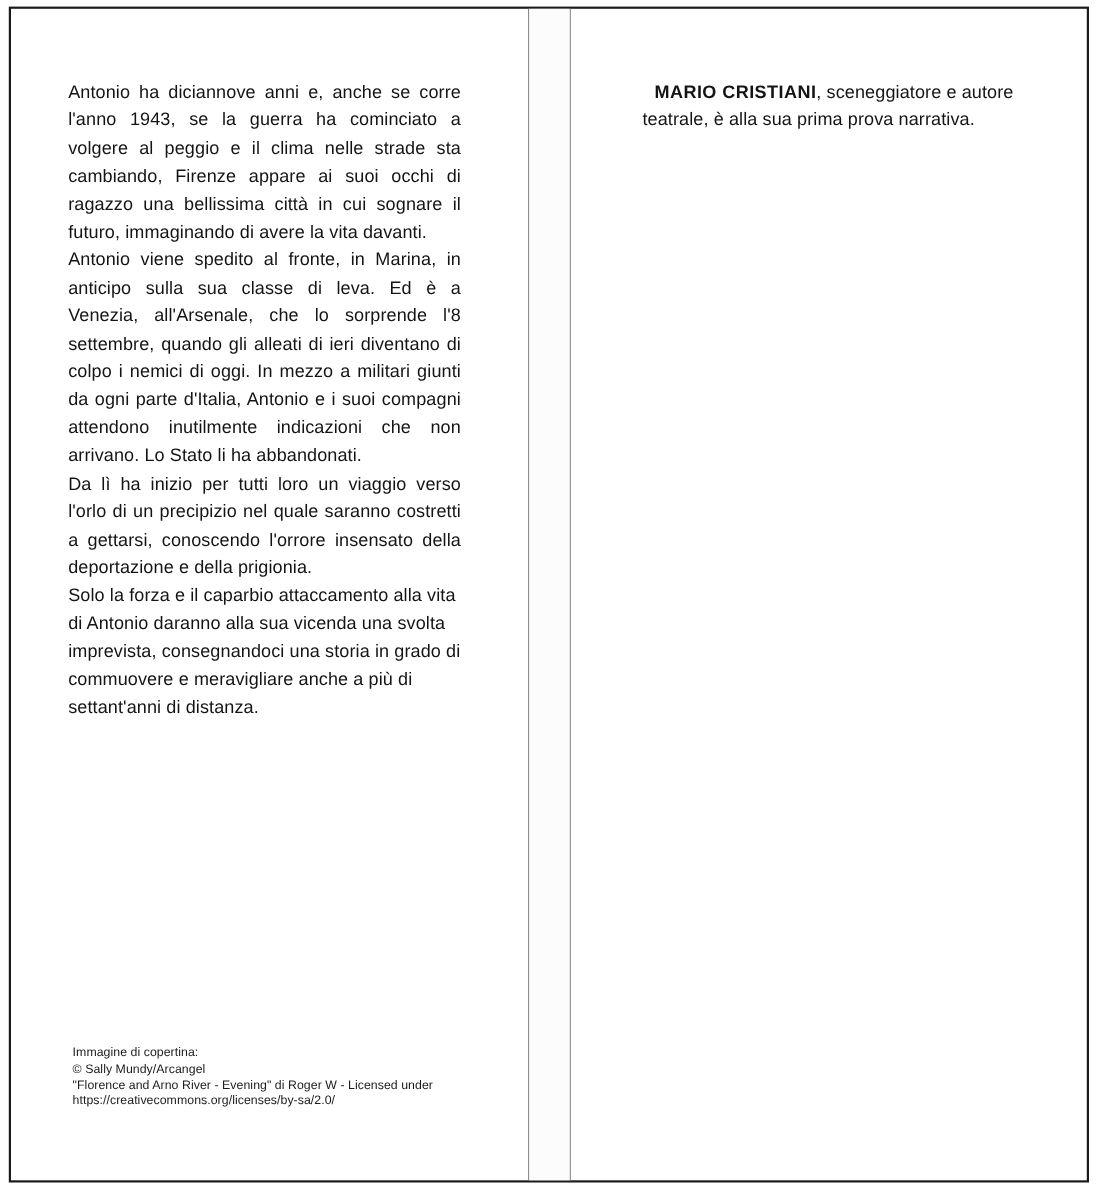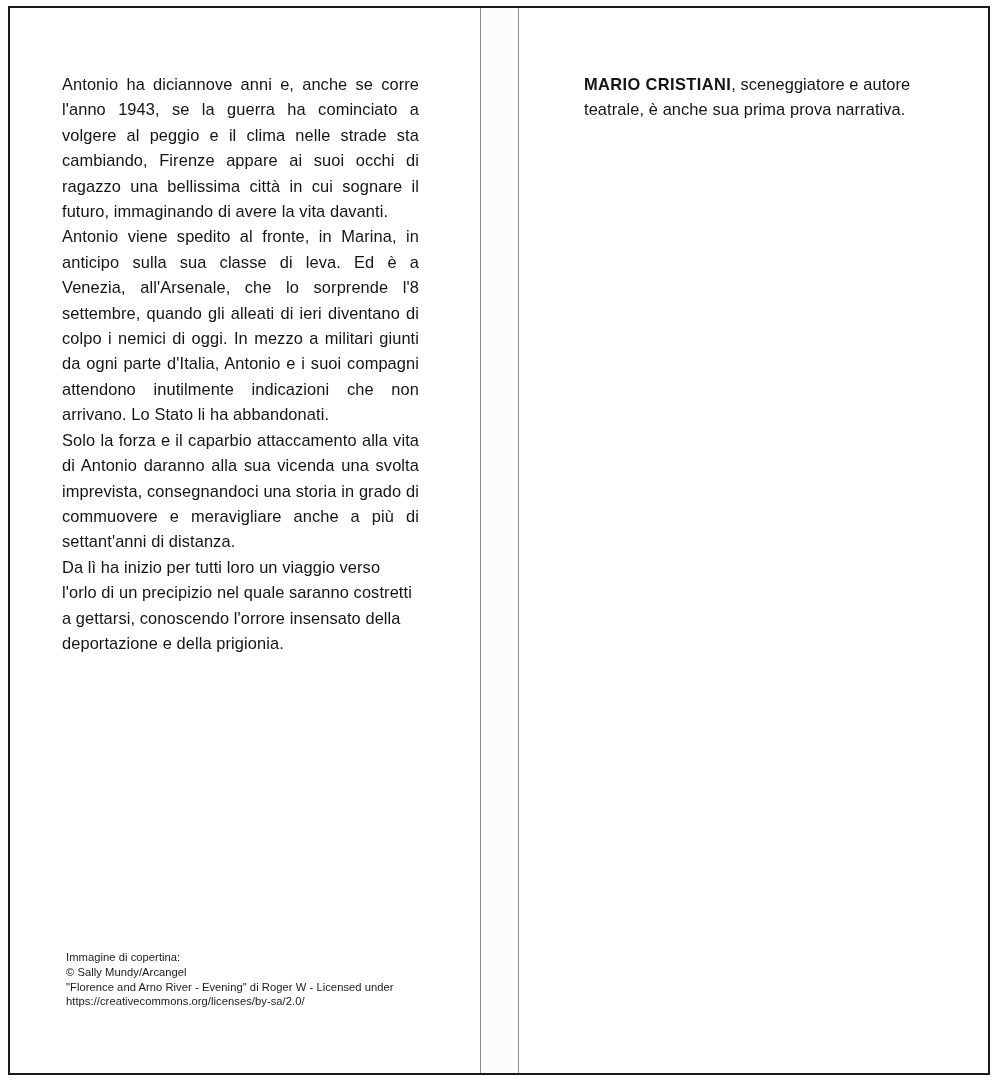--- a/index.html
+++ b/index.html
@@ -101,45 +101,46 @@
     font-size: 16.4px;
     line-height: 25.4px;
     color: #141414;
     text-align: left;
     margin: 0;
     letter-spacing: 0.1px;
   }
   .bio .author-name {
     font-weight: 700;
     letter-spacing: 0.4px;
+    margin-left: 11px;
   }
 </style>
 </head>
 <body>
 
 <div id="page">
 
   <div class="sheet-border"></div>
   <div class="gutter-strip"></div>
   <div class="fold-line fold-a"></div>
   <div class="fold-line fold-b"></div>
 
   <div class="flap-left">
     <div class="blurb">
       <p>Antonio ha diciannove anni e, anche se corre l'anno 1943, se la guerra ha cominciato a volgere al peggio e il clima nelle strade sta cambiando, Firenze appare ai suoi occhi di ragazzo una bellissima città in cui sognare il futuro, immaginando di avere la vita davanti.</p>
       <p>Antonio viene spedito al fronte, in Marina, in anticipo sulla sua classe di leva. Ed è a Venezia, all'Arsenale, che lo sorprende l'8 settembre, quando gli alleati di ieri diventano di colpo i nemici di oggi. In mezzo a militari giunti da ogni parte d'Italia, Antonio e i suoi compagni attendono inutilmente indicazioni che non arrivano. Lo Stato li ha abbandonati.</p>
+      <p>Da lì ha inizio per tutti loro un viaggio verso l'orlo di un precipizio nel quale saranno costretti a gettarsi, conoscendo l'orrore insensato della deportazione e della prigionia.</p>
       <p>Solo la forza e il caparbio attaccamento alla vita di Antonio daranno alla sua vicenda una svolta imprevista, consegnandoci una storia in grado di commuovere e meravigliare anche a più di settant'anni di distanza.</p>
-      <p>Da lì ha inizio per tutti loro un viaggio verso l'orlo di un precipizio nel quale saranno costretti a gettarsi, conoscendo l'orrore insensato della deportazione e della prigionia.</p>
     </div>
   </div>
 
   <div class="credits">
     <div>Immagine di copertina:</div>
     <div>© Sally Mundy/Arcangel</div>
     <div>"Florence and Arno River - Evening" di Roger W - Licensed under</div>
     <div>https://creativecommons.org/licenses/by-sa/2.0/</div>
   </div>
 
   <div class="flap-right">
-    <p class="bio"><span class="author-name">MARIO CRISTIANI</span><span>, sceneggiatore e autore teatrale, è anche sua prima prova narrativa.</span></p>
+    <p class="bio"><span class="author-name">MARIO CRISTIANI</span><span>, sceneggiatore e autore teatrale, è alla sua prima prova narrativa.</span></p>
   </div>
 
 </div>
 
 </body></html>

